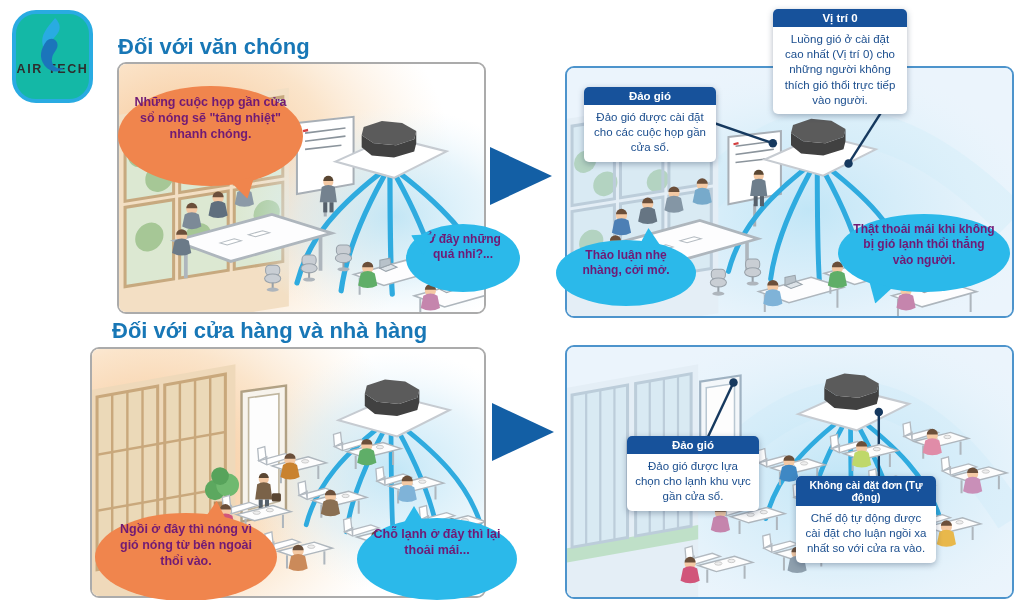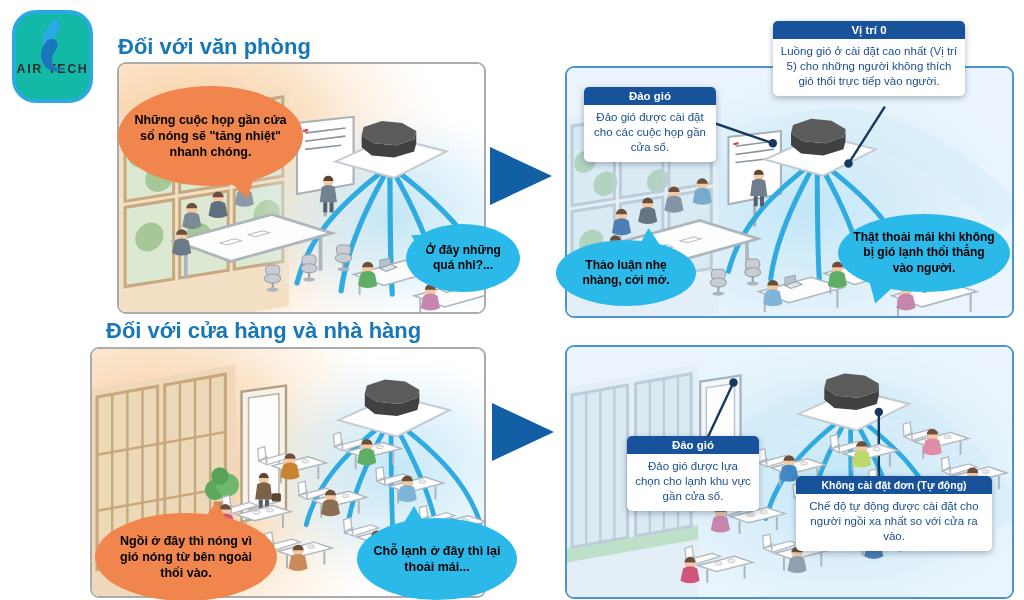--- a/index.html
+++ b/index.html
@@ -15,22 +15,22 @@
   .heading{position:absolute;font-size:22px;font-weight:bold;color:#1877B6;z-index:5;white-space:nowrap}
   
   .panel{position:absolute;border-radius:9px;overflow:hidden;background:#fff;z-index:1}
   .panel.gray{border:2px solid #ABABAB}
   .panel.blue{border:2px solid #4D94CC;background:#EBF4FC}
   .panel svg{display:block;width:100%;height:100%}
   
   .arrow{position:absolute;width:0;height:0;border-top:29px solid transparent;
          border-bottom:29px solid transparent;border-left:62px solid #135FA5;z-index:4}
   
-  .bubble{position:absolute;border-radius:50%;display:flex;align-items:center;justify-content:center;
-          text-align:center;color:#000000;font-weight:bold;line-height:1.28;z-index:6}
+  .bubble{position:absolute;border-radius:50%;display:flex;align-items:flex-start;justify-content:center;
+          text-align:center;color:#701a75;font-weight:bold;line-height:1.28;z-index:6}
   .bubble .txt{padding:8px 14px}
   .bubble.hot{background:#F0854D}
   .bubble.cold{background:#2BB9EA}
   .tail{position:absolute;width:24px;height:20px;clip-path:polygon(0 0,100% 0,50% 100%)}
   .hot>.tail{background:#F0854D}
   .cold>.tail{background:#2BB9EA}
   
   .label-box{position:absolute;background:#fff;border-radius:5px;z-index:7;overflow:hidden;
              box-shadow:0 2px 6px rgba(30,50,80,.35)}
   .label-box .hd{background:#17529B;color:#fff;font-weight:bold;font-size:11.5px;text-align:center;
@@ -113,22 +113,22 @@
 </svg>
 
 <div class="logo">
   <svg class="flame" width="42" height="58" viewBox="0 0 40 56">
     <path d="M22,0 C14,10 8,16 10,26 C11,33 17,36 20,34 C16,30 16,24 22,18 C28,12 28,6 22,0 Z" fill="#29ABE2"></path>
     <path d="M14,22 C8,30 6,38 12,46 C17,52 26,54 30,48 C24,50 18,46 19,39 C20,33 26,30 24,24 C22,19 17,19 14,22 Z" fill="#1B75BB"></path>
   </svg>
   <span class="brand">AIR TECH</span>
 </div>
 
-<div class="heading" style="left:118px;top:34px">Đối với văn phòng</div>
-<div class="heading" style="left:106px;top:318px">Đối với cửa hàng và nhà hàng</div>
+<div class="heading" style="left:118px;top:34px">Đối với văn chóng</div>
+<div class="heading" style="left:112px;top:318px">Đối với cửa hàng và nhà hàng</div>
 
 <div class="panel gray" style="left:117px;top:62px;width:365px;height:248px">
   <svg viewBox="0 0 361 244" preserveAspectRatio="none">
     <rect width="361" height="244" fill="#FFFFFF"></rect>
     <ellipse cx="70" cy="100" rx="260" ry="215" fill="url(#warmG)"></ellipse>
     <g transform="skewY(-9)">
       <rect x="0" y="50" width="168" height="215" fill="#F3DFC4"></rect>
       <g fill="#DCE8D2">
         <rect x="6" y="58" width="48" height="78"></rect>
           <rect x="60" y="58" width="48" height="78"></rect>
@@ -439,26 +439,26 @@
 <div class="bubble cold" style="left:357px;top:518px;width:160px;height:82px;font-size:12.5px">
   <div class="tail" style="left:28%;top:-12px;transform:rotate(180deg)"></div>
   <span class="txt">Chỗ lạnh ở đây thì lại thoải mái...</span>
 </div>
 
 <div class="label-box" style="left:584px;top:87px;width:132px">
   <div class="hd">Đảo gió</div>
   <div class="bd">Đảo gió được cài đặt cho các cuộc họp gần cửa sổ.</div>
 </div>
 
-<div class="label-box" style="left:773px;top:21px;width:192px">
+<div class="label-box" style="left:773px;top:9px;width:134px">
   <div class="hd">Vị trí 0</div>
-  <div class="bd">Luồng gió ở cài đặt cao nhất (Vị trí 5) cho những người không thích gió thổi trực tiếp vào người.</div>
+  <div class="bd">Luồng gió ở cài đặt cao nhất (Vị trí 0) cho những người không thích gió thổi trực tiếp vào người.</div>
 </div>
 
 <div class="label-box" style="left:627px;top:436px;width:132px">
   <div class="hd">Đảo gió</div>
   <div class="bd">Đảo gió được lựa chọn cho lạnh khu vực gần cửa sổ.</div>
 </div>
 
-<div class="label-box small-hd" style="left:796px;top:476px;width:196px">
+<div class="label-box small-hd" style="left:796px;top:476px;width:140px">
   <div class="hd">Không cài đặt đơn (Tự động)</div>
-  <div class="bd">Chế độ tự động được cài đặt cho người ngồi xa nhất so với cửa ra vào.</div>
+  <div class="bd">Chế độ tự động được cài đặt cho luận ngồi xa nhất so với cửa ra vào.</div>
 </div>
 
 </body></html>

